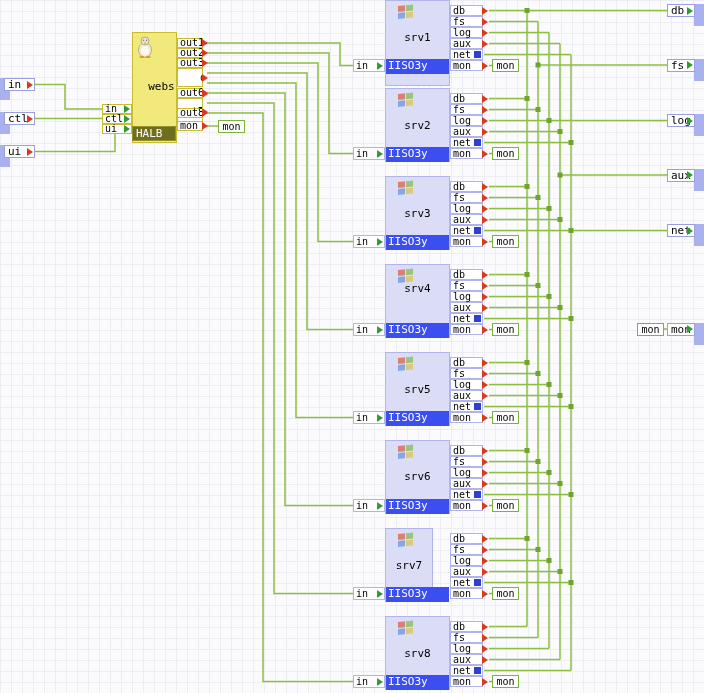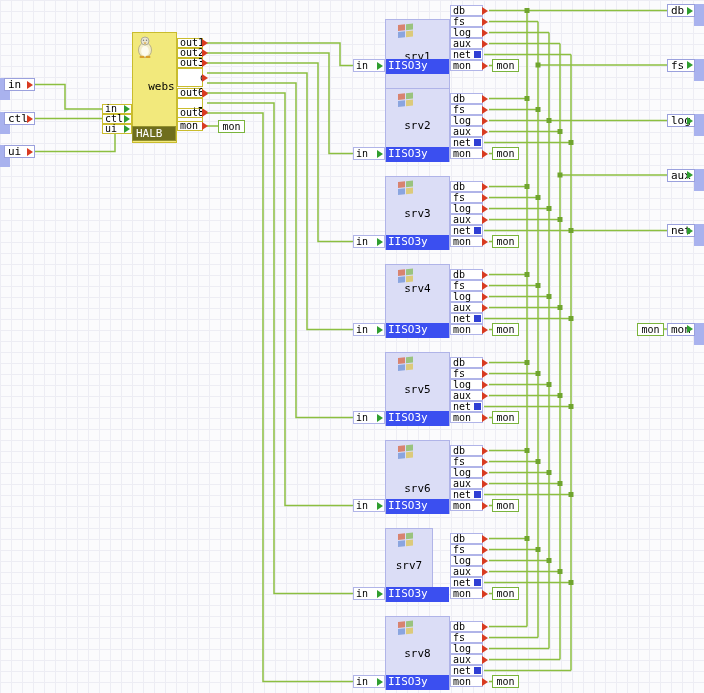--- a/index.html
+++ b/index.html
@@ -210,21 +210,21 @@
       <div class="lbl">out8</div>
       <div class="tri" style="right: -6px; border-left: 6px solid rgb(216, 58, 32);"></div>
     </div>
     <div class="port" style="left: 177px; top: 121px; width: 26px; height: 10px; border: 1px solid rgb(201, 188, 46);">
       <div class="lbl">mon</div>
       <div class="tri" style="right: -6px; border-left: 6px solid rgb(216, 58, 32);"></div>
     </div>
     <div class="conn" style="left: 218px; top: 120px; width: 27px; height: 13px; border: 1px solid rgb(122, 180, 60);">
       <div>mon</div>
     </div>
-    <div class="block" style="left: 385px; top: 0px; width: 65px; height: 74px; background: rgb(219, 221, 246); border: 1px solid rgb(176, 180, 232); margin-top: 19px;">
+    <div class="block" style="left: 385px; top: 0px; width: 65px; height: 86px; background: rgb(219, 221, 246); border: 1px solid rgb(176, 180, 232);">
       <svg width="18" height="16" viewBox="0 0 18 16" class="icon" style="left: 11px; top: 3px;">
         <g transform="skewY(-5)" opacity="0.9">
           <rect x="1" y="2" width="7" height="6" fill="#d87a62"></rect>
           <rect x="9" y="2" width="7" height="6" fill="#94c173"></rect>
           <rect x="1" y="9" width="7" height="6" fill="#82a0dd"></rect>
           <rect x="9" y="9" width="7" height="6" fill="#ddc96e"></rect>
         </g>
       </svg>
       <div class="blockname" style="top: 31px;">srv1</div>
     </div>
@@ -434,21 +434,21 @@
     </div>
     <div class="block" style="left: 385px; top: 440px; width: 65px; height: 74px; background: rgb(219, 221, 246); border: 1px solid rgb(176, 180, 232);">
       <svg width="18" height="16" viewBox="0 0 18 16" class="icon" style="left: 11px; top: 3px;">
         <g transform="skewY(-5)" opacity="0.9">
           <rect x="1" y="2" width="7" height="6" fill="#d87a62"></rect>
           <rect x="9" y="2" width="7" height="6" fill="#94c173"></rect>
           <rect x="1" y="9" width="7" height="6" fill="#82a0dd"></rect>
           <rect x="9" y="9" width="7" height="6" fill="#ddc96e"></rect>
         </g>
       </svg>
-      <div class="blockname" style="top: 42px; text-align: center;">srv6</div>
+      <div class="blockname" style="top: 30px; text-align: center;">srv6</div>
     </div>
     <div class="bar" style="left: 386px; top: 499px; width: 63px; height: 15px; background: rgb(59, 79, 240); padding-left: 2px;">IISO3y</div>
     <div class="port" style="left: 353px; top: 499px; width: 32px; height: 13px; border: 1px solid rgb(176, 180, 232);">
       <div class="lbl">in</div>
       <div class="tri" style="right: 1px; border-left: 6px solid rgb(47, 158, 47);"></div>
     </div>
     <div class="port" style="left: 450px; top: 445px; width: 33px; height: 11px; border: 1px solid rgb(176, 180, 232);">
       <div class="lbl">db</div>
       <div class="tri" style="right: -6px; border-left: 6px solid rgb(216, 58, 32);"></div>
     </div>

